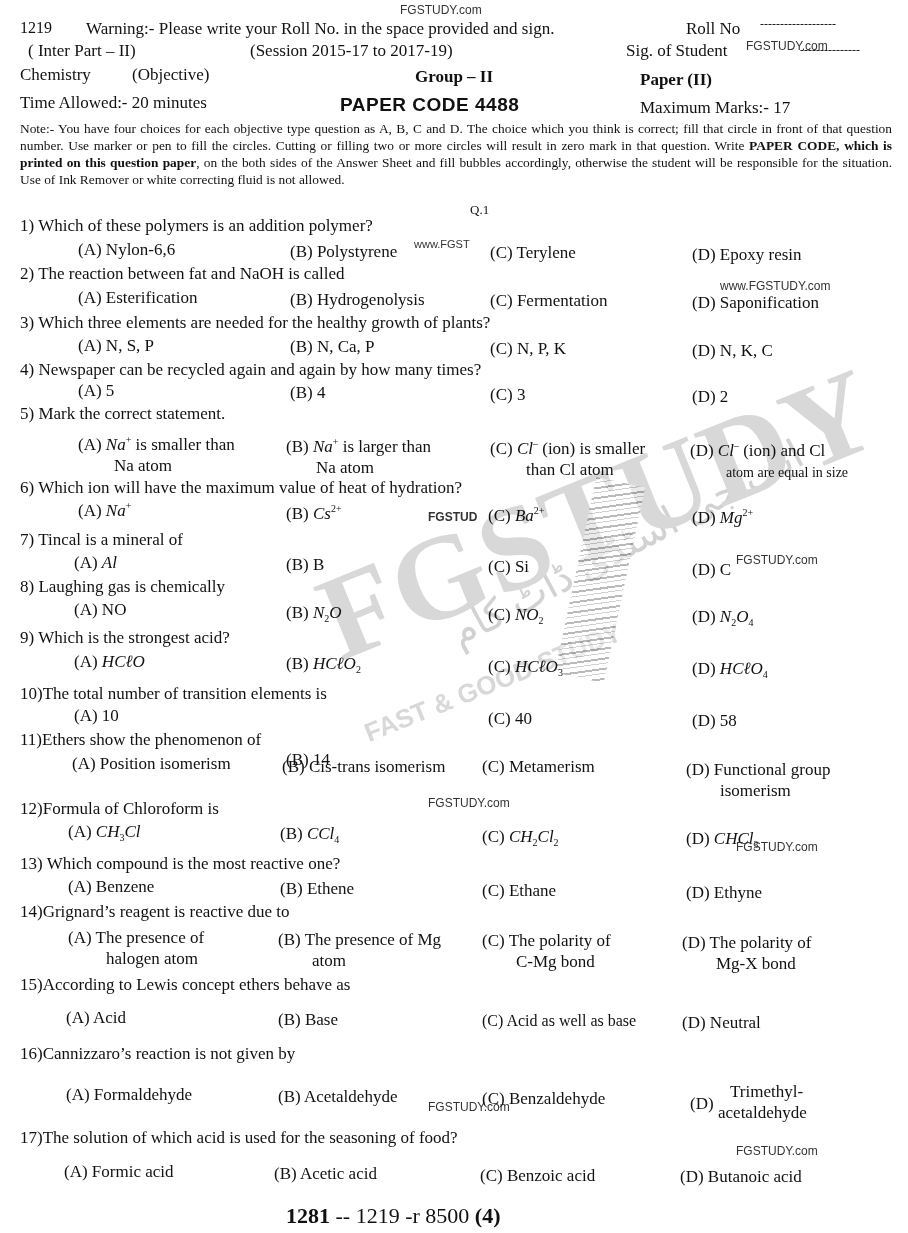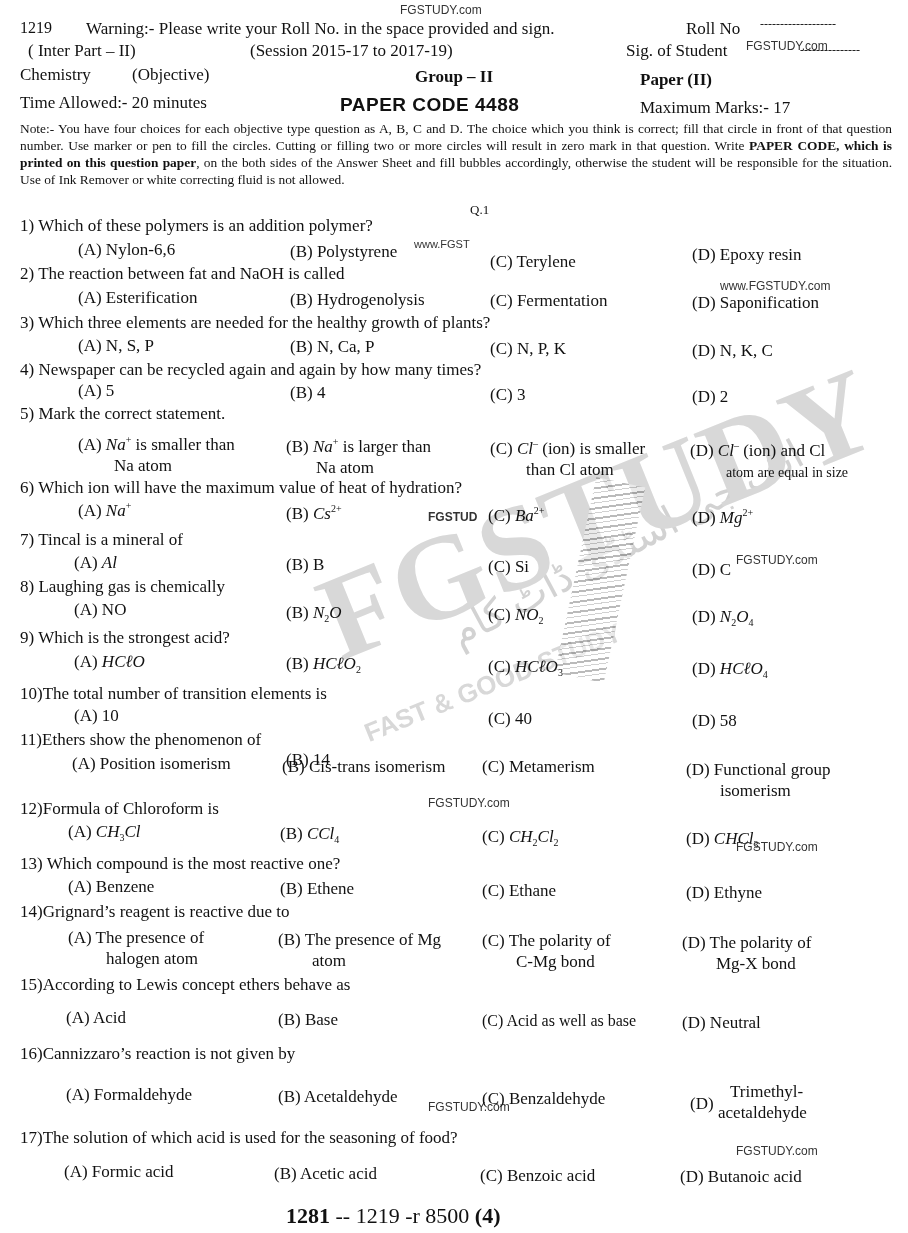--- a/index.html
+++ b/index.html
@@ -57,21 +57,21 @@
 
   <div class="note">
     <span>Note:-</span><span> You have four choices for each objective type question as A, B, C and D.  The choice which you think is correct; fill that circle in front of that question number.  Use marker or pen to fill the circles. Cutting or filling two or more circles will result in zero mark in that question. Write </span><b>PAPER CODE, which is printed on this question paper</b><span>, on the both sides of the Answer Sheet and fill bubbles accordingly, otherwise the student will be responsible for the situation. Use of Ink Remover or white correcting fluid is not allowed.</span>
   </div>
   <span class="abs" style="left:470px;top:202px;font-size:13px;">Q.1</span>
 
   <div class="q" style="top:216px;"><span>1)</span> <span>Which of these polymers is an addition polymer?</span></div>
   <span class="opt" style="left:78px;top:240px;">(A) Nylon-6,6</span>
   <span class="opt" style="left:290px;top:242px;">(B) Polystyrene</span>
   <span class="abs wm-small" style="left:414px;top:238px;font-size:11px;">www.FGST</span>
-  <span class="opt" style="left:490px;top:252px;">(C) Terylene</span>
+  <span class="opt" style="left:490px;top:243px;">(C) Terylene</span>
   <span class="opt" style="left:692px;top:245px;">(D) Epoxy resin</span>
 
   <div class="q" style="top:264px;"><span>2)</span> <span>The reaction between fat and NaOH is called</span></div>
   <span class="opt" style="left:78px;top:288px;">(A) Esterification</span>
   <span class="opt" style="left:290px;top:290px;">(B) Hydrogenolysis</span>
   <span class="opt" style="left:490px;top:291px;">(C) Fermentation</span>
   <span class="abs wm-small" style="left:720px;top:279px;">www.FGSTUDY.com</span>
   <span class="opt" style="left:692px;top:293px;">(D) Saponification</span>
 
   <div class="q" style="top:313px;"><span>3)</span> <span>Which three elements are needed for the healthy growth of plants?</span></div>

